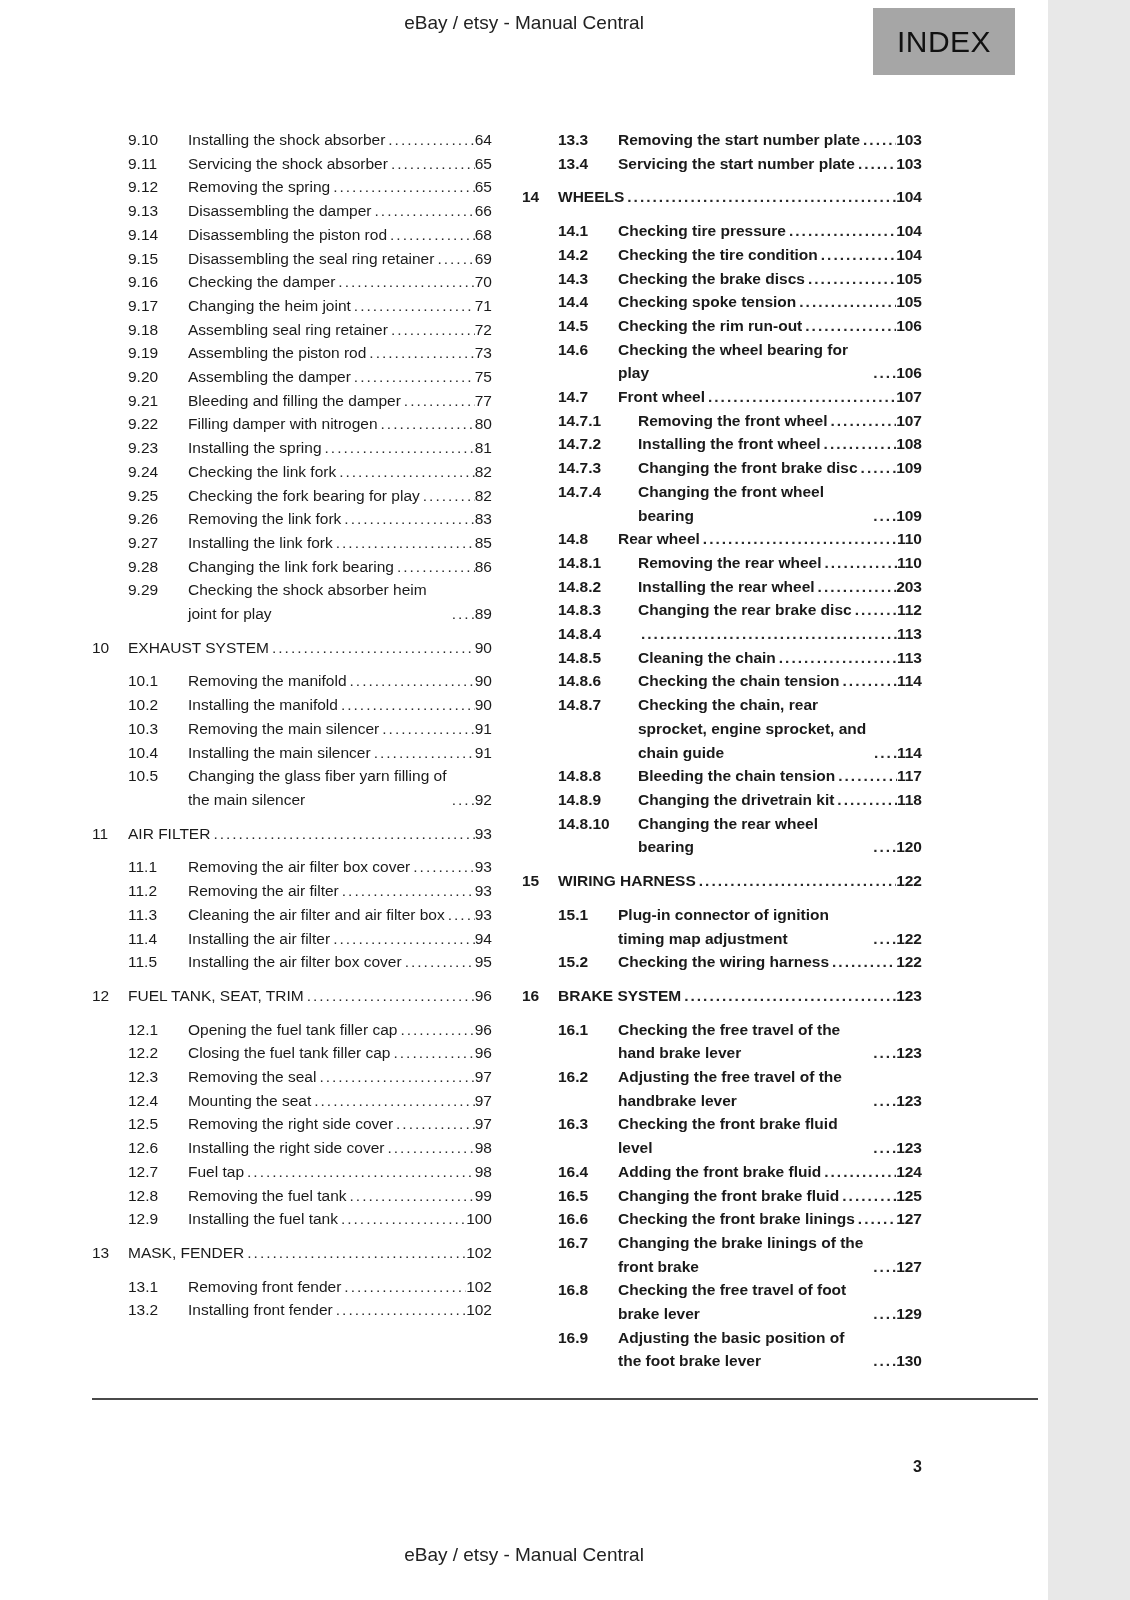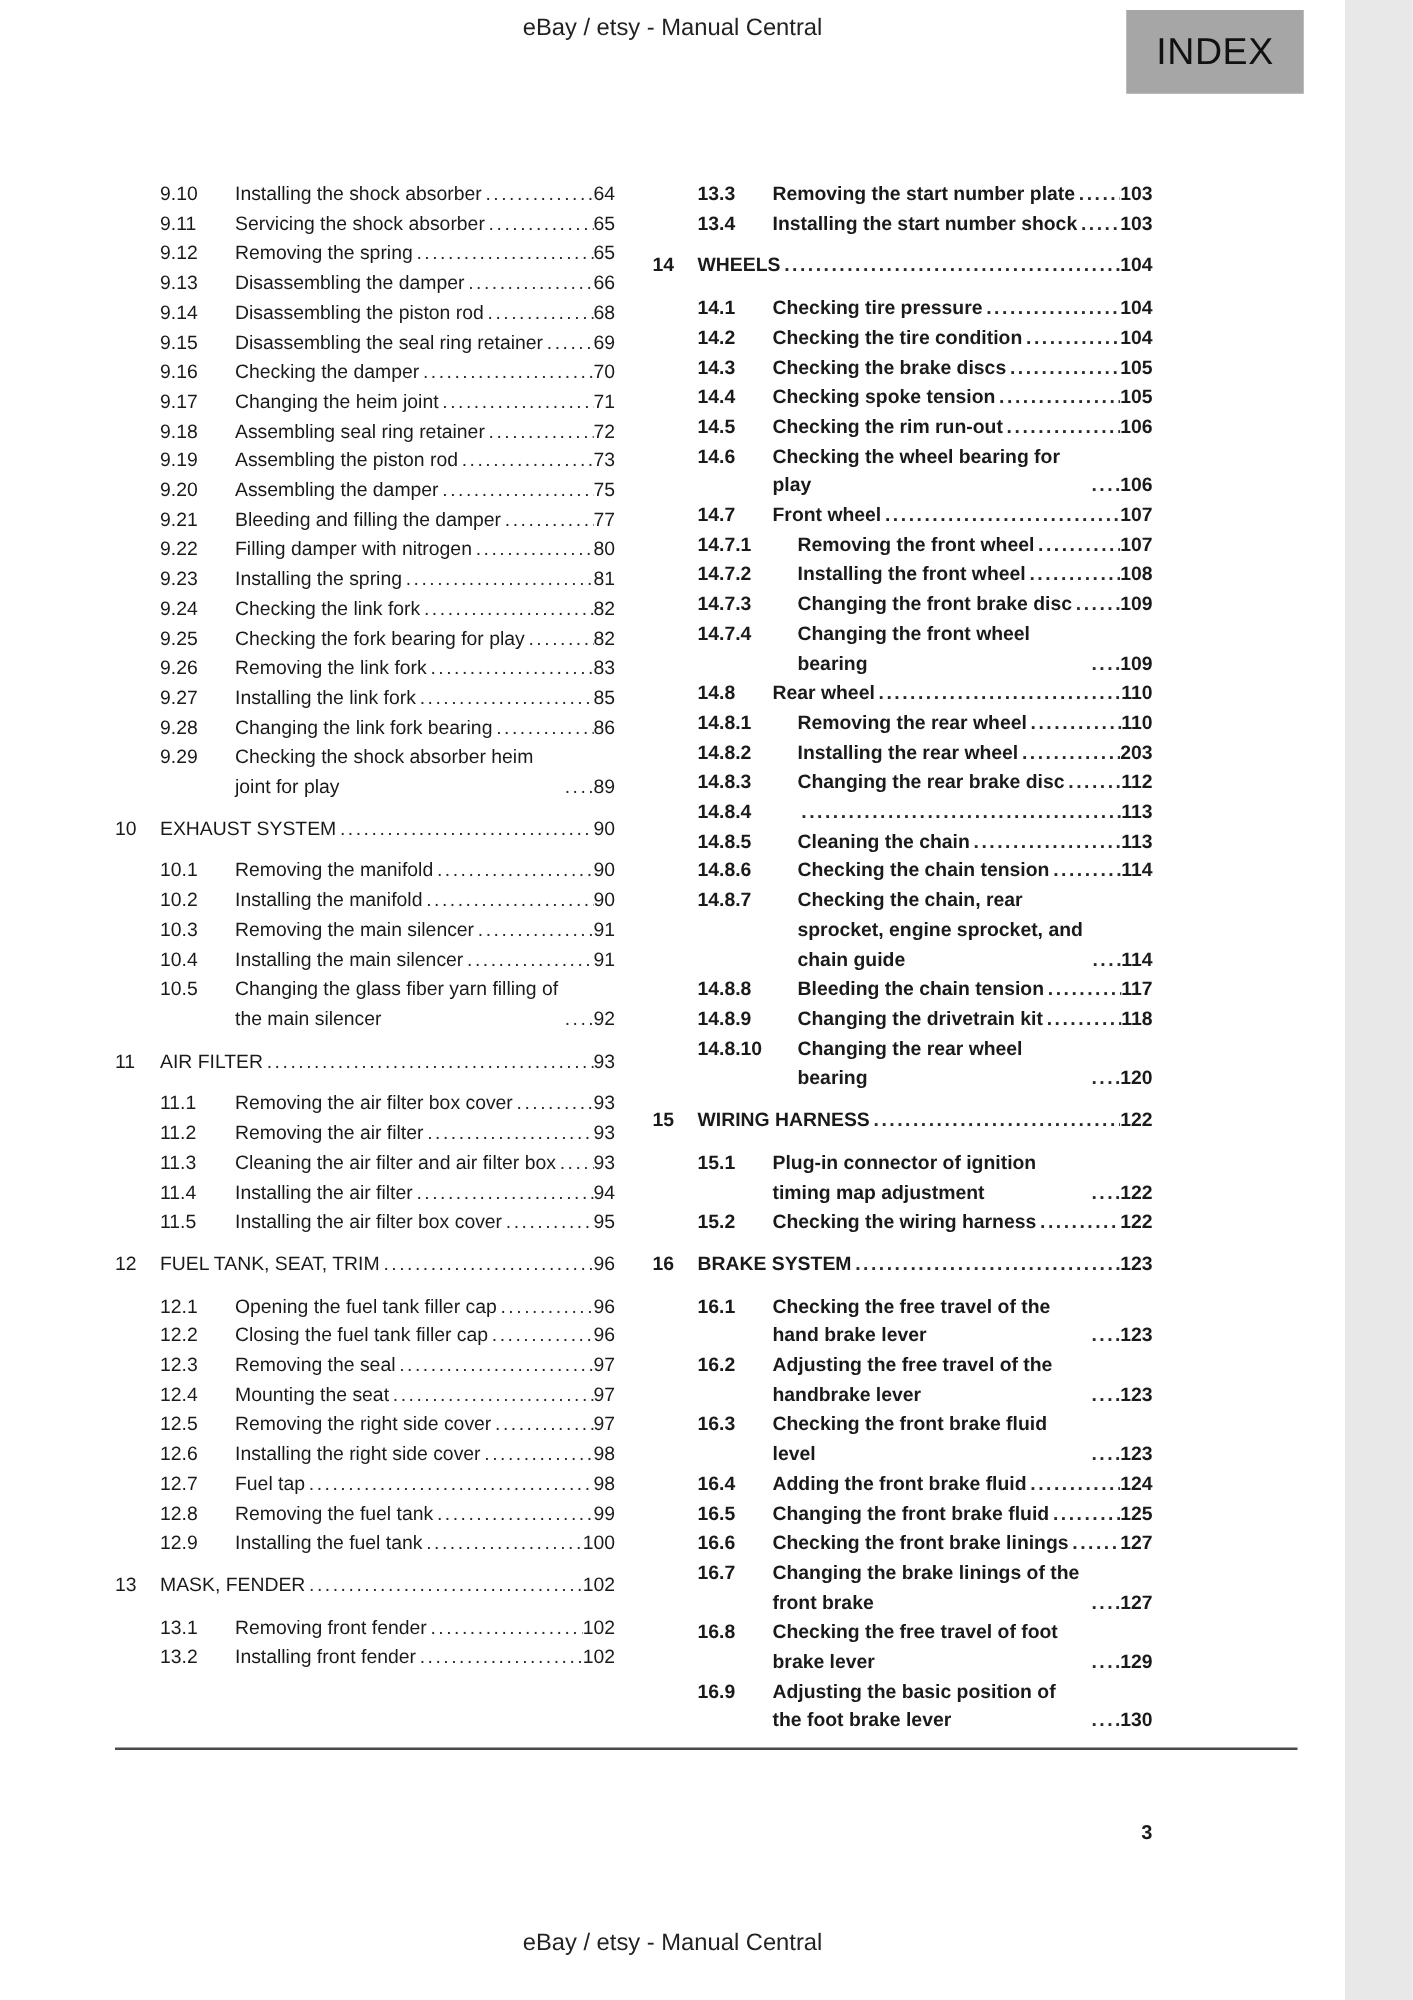--- a/index.html
+++ b/index.html
@@ -4,40 +4,39 @@
 <style>
   html, body { margin: 0; padding: 0; background: #e8e8e8; }
   .sheet {
     position: relative;
     width: 1048px;
     height: 1600px;
     background: #ffffff;
     font-family: "Liberation Sans", sans-serif;
     color: #1a1a1a;
     overflow: hidden;
-    padding-left: 28px;
   }
   .header-title {
     position: absolute;
     top: 12px; left: 0; right: 0;
     text-align: center;
     font-size: 19px;
     color: #222222;
   }
   .index-tab {
     position: absolute;
     top: 8px; right: 33px;
     width: 142px; height: 67px;
     background: #a6a6a6;
     display: flex; align-items: center; justify-content: center;
     font-size: 30px; font-weight: normal; color: #111111;
     letter-spacing: 0.5px;
   }
   .toc { position: absolute; top: 128px; left: 0; width: 100%; }
-  .col { position: absolute; top: 16px; width: 400px; }
+  .col { position: absolute; top: 0; width: 400px; }
   .col-left  { left: 92px; }
   .col-right { left: 522px; font-weight: bold; }
 
   .entry {
     display: flex;
     align-items: flex-start;
     line-height: 23.7px;
     font-size: 15.5px;
   }
   .entry .num   { flex: 0 0 auto; }
@@ -367,21 +366,21 @@
       </div>
     <div class="col col-right">
         <div class="entry lv2">
     <span class="num">13.3</span>
     <span class="title">Removing the start number plate</span>
     <span class="leader"></span>
     <span class="page">103</span>
   </div>
         <div class="entry lv2">
     <span class="num">13.4</span>
-    <span class="title">Installing the start number shock</span>
+    <span class="title">Servicing the start number plate</span>
     <span class="leader"></span>
     <span class="page">103</span>
   </div>
         <div class="entry lv1">
     <span class="num">14</span>
     <span class="title">WHEELS</span>
     <span class="leader"></span>
     <span class="page">104</span>
   </div>
         <div class="entry lv2">

